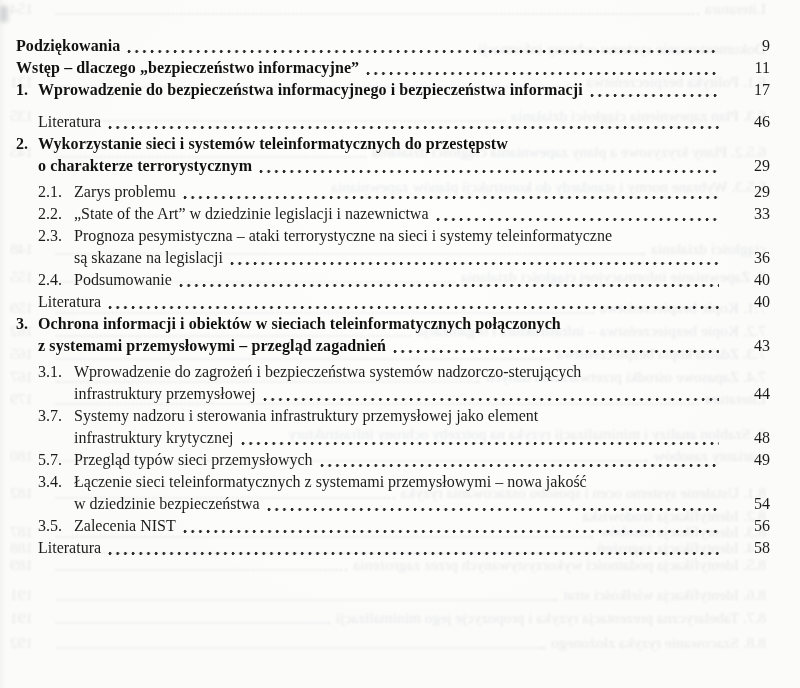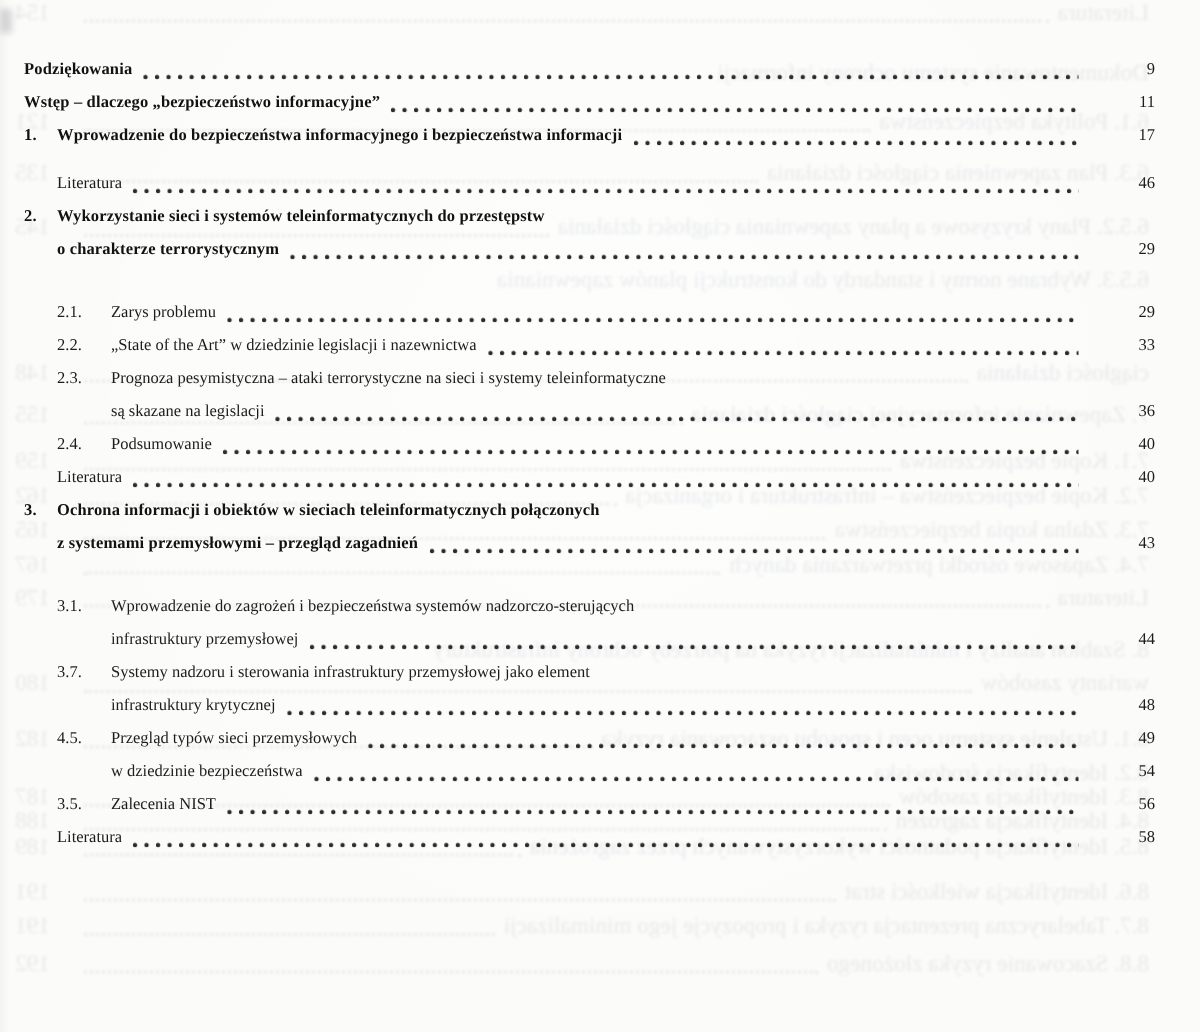--- a/index.html
+++ b/index.html
@@ -29,25 +29,25 @@
     transform: scaleX(-1);
   }
   .ghost-row .gtext { white-space: nowrap; overflow: hidden; }
   .ghost-row .gleader {
     flex: 1 1 auto; min-width: 12px; margin: 0 6px 3px 6px;
     align-self: flex-end; border-bottom: 2px dotted currentColor;
   }
   .ghost-row .gpage { flex: 0 0 40px; text-align: right; }
   
   .toc { position: absolute; inset: 0; z-index: 2; padding: 35px 30px 0 0; }
-  .entry { color: #1c1c1c; font-size: 11px; line-height: 22px; }
+  .entry { color: #1c1c1c; font-size: 16px; line-height: 22px; }
   .gap-first { margin-top: 0; }
   .gap-lg { }
   .gap-md { margin-top: 10px; }
-  .gap-sm { margin-top: 20px; }
+  .gap-sm { margin-top: 4px; }
   .gap-none { margin-top: 0; }
   .ind0 .row { padding-left: 16px; }
   .ind1 .row { padding-left: 38px; }
   .row { display: flex; align-items: baseline; }
   .num { flex: 0 0 auto; }
   .num-ch { width: 22px; }
   .num-sub { width: 36px; }
   .bold .text, .bold .num { font-weight: 700; color: #121212; letter-spacing: 0.1px; }
   .text { white-space: nowrap; }
   .leader {
@@ -288,27 +288,31 @@
         </div>
         <div class="row">
           <span class="num num-sub"></span>
           <span class="text">infrastruktury krytycznej</span>
           <span class="leader"></span>
           <span class="pagenum">48</span>
         </div>
       </div>
       <div class="entry gap-none ind1">
         <div class="row">
-          <span class="num num-sub">4.5.</span>
+          <span class="num num-sub">5.7.</span>
           <span class="text">Przegląd typów sieci przemysłowych</span>
           <span class="leader"></span>
           <span class="pagenum">49</span>
         </div>
       </div>
       <div class="entry gap-none ind1">
+        <div class="row">
+          <span class="num num-sub">3.4.</span>
+          <span class="text">Łączenie sieci teleinformatycznych z systemami przemysłowymi – nowa jakość</span>
+        </div>
         <div class="row">
           <span class="num num-sub"></span>
           <span class="text">w dziedzinie bezpieczeństwa</span>
           <span class="leader"></span>
           <span class="pagenum">54</span>
         </div>
       </div>
       <div class="entry gap-none ind1">
         <div class="row">
           <span class="num num-sub">3.5.</span>

